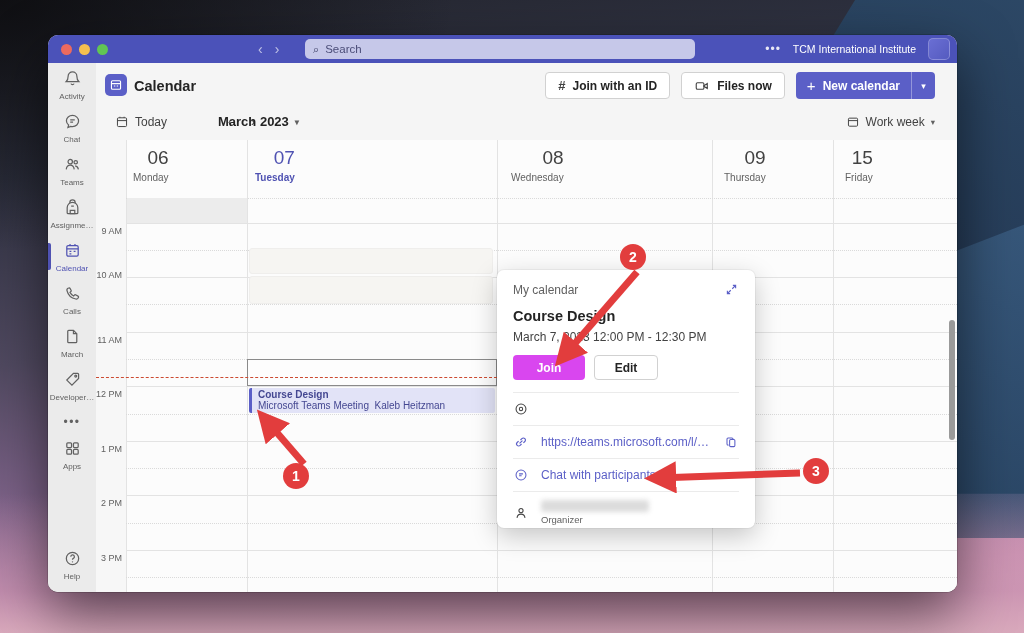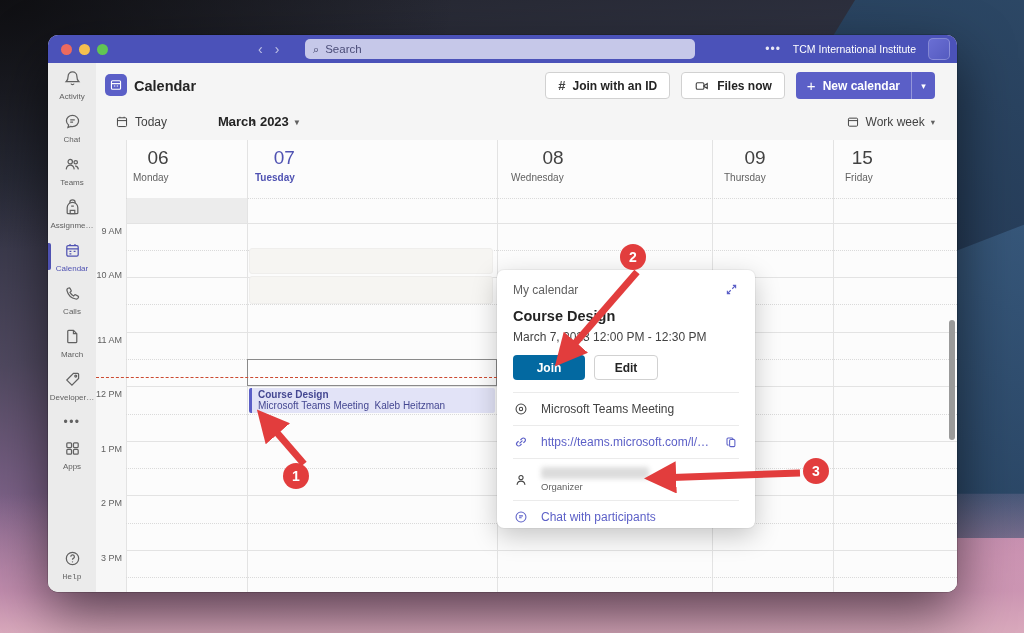--- a/index.html
+++ b/index.html
@@ -48,21 +48,21 @@
   .rail-item span.lbl { font-size:8px; color:#616161; max-width:46px; overflow:hidden;
     white-space:nowrap; text-overflow:ellipsis; }
   .rail-item svg { stroke:#616161; }
   .rail-item.active { color:#4f52b2; }
   .rail-item.active svg { stroke:#4f52b2; }
   .rail-item.active span.lbl { color:#4f52b2; }
   .rail-item.active::before { content:""; position:absolute; left:0; top:8px; bottom:8px; width:3px;
     background:#4f52b2; border-radius:0 2px 2px 0; }
   .rail-more { color:#616161; font-size:12px; letter-spacing:1.5px; padding:8px 0 4px; cursor:pointer; }
   .rail-spacer { flex:1; }
-  .rail-item.help { margin-bottom:6px;font-family:Liberation Mono, monospace; }
+  .rail-item.help { margin-bottom:6px; }
 
   
   .page-header { position:absolute; left:48px; top:28px; right:0; height:45px; }
   .app-logo { position:absolute; left:9px; top:11px; width:22px; height:22px; border-radius:5px;
     background:#5b5fc7; display:flex; align-items:center; justify-content:center; }
   .page-title { position:absolute; left:38px; top:15px; font-size:14.5px; font-weight:bold; color:#242424; }
   .hdr-btns { position:absolute; right:22px; top:9px; display:flex; gap:11px; }
   .btn-outline { height:27px; background:#fff; border:1px solid #d1d1d1; border-radius:4px;
     display:flex; align-items:center; gap:7px; padding:0 12px; font-size:12px; font-weight:bold;
     color:#242424; cursor:pointer; }
@@ -105,21 +105,21 @@
 
   
   .popup { position:absolute; left:449px; top:235px; width:258px; height:258px; background:#fff;
     border-radius:7px; box-shadow:0 8px 26px rgba(0,0,0,.22), 0 0 0 1px rgba(0,0,0,.04);
     padding:12px 16px 24px; }
   .pop-row1 { display:flex; justify-content:space-between; align-items:center; }
   .pop-context { font-size:12px; color:#616161; }
   .pop-title { font-size:14.5px; font-weight:bold; color:#242424; margin-top:11px; }
   .pop-dt { font-size:12px; color:#424242; margin-top:6px; }
   .pop-btns { display:flex; gap:9px; margin-top:11px; }
-  .join-btn { width:72px; height:25px; background:#0369a1; color:#fff; border:none; border-radius:4px;
+  .join-btn { width:72px; height:25px; background:#d946ef; color:#fff; border:none; border-radius:4px;
     font-size:12px; font-weight:bold; cursor:pointer; font-family:inherit; }
   .edit-btn { width:64px; height:25px; background:#fff; color:#242424; border:1px solid #d1d1d1; border-radius:4px;
     font-size:12px; font-weight:bold; cursor:pointer; font-family:inherit; }
   .pop-list { margin-top:12px; }
   .pop-item { display:flex; align-items:center; gap:12px; padding:8px 0; border-top:1px solid #ebebeb; font-size:12px; color:#424242; }
   .pop-item.linky { color:#5b5fc7; cursor:pointer; }
   .pop-item .grow { flex:1; overflow:hidden; white-space:nowrap; text-overflow:ellipsis; }
   .org-wrap { display:flex; flex-direction:column; gap:2px; }
   .blur-chip { width:108px; height:12px; background:#dcdcdc; border-radius:3px; filter:blur(2.5px); }
   .org-lbl { font-size:9.5px; color:#616161; }
@@ -376,48 +376,47 @@
     <div class="pop-btns">
       <button class="join-btn">Join</button>
       <button class="edit-btn">Edit</button>
     </div>
     <div class="pop-list">
       <div class="pop-item">
         <svg width="16" height="16" viewBox="0 0 20 20" fill="none" stroke="#424242" stroke-width="1.3">
             <circle cx="10" cy="10" r="6.2"></circle>
             <circle cx="10" cy="10" r="2.1"></circle>
           </svg>
-        <span class="grow">Microsoft Teams Meeting</span>
       </div>
       <div class="pop-item linky">
         <svg width="16" height="16" viewBox="0 0 20 20" fill="none" stroke="#5b5fc7" stroke-width="1.4">
             <path d="M8.2 11.8l3.6-3.6M7 8.8l-1.8 1.8a2.6 2.6 0 0 0 3.7 3.7l1.8-1.8M13 11.2l1.8-1.8a2.6 2.6 0 0 0-3.7-3.7L9.3 7.5"></path>
           </svg>
         <span class="grow">https://teams.microsoft.com/l/meetup-join...</span>
         <svg width="15" height="15" viewBox="0 0 20 20" fill="none" stroke="#5b5fc7" stroke-width="1.4" style="cursor:pointer;">
             <rect x="7.5" y="6" width="7" height="9.5" rx="1.4"></rect>
             <path d="M6 13.5h-.6A1.4 1.4 0 0 1 4 12.1V5.4A1.4 1.4 0 0 1 5.4 4h5.2A1.4 1.4 0 0 1 12 5.4"></path>
           </svg>
       </div>
+      <div class="pop-item linky">
+        <svg width="16" height="16" viewBox="0 0 20 20" fill="none" stroke="#5b5fc7" stroke-width="1.3">
+            <circle cx="10" cy="10" r="6.2"></circle>
+            <path d="M7.6 8.6h4.8M7.6 11h3.2"></path>
+          </svg>
+        <span class="grow">Chat with participants</span>
+      </div>
       <div class="pop-item">
         <svg width="16" height="16" viewBox="0 0 20 20" fill="none" stroke="#424242" stroke-width="1.3">
             <circle cx="10" cy="7" r="2.6"></circle>
             <path d="M5 16c.5-3 2.4-4.6 5-4.6s4.5 1.6 5 4.6"></path>
           </svg>
         <span class="org-wrap">
           <span class="blur-chip"></span>
           <span class="org-lbl">Organizer</span>
         </span>
-      </div>
-      <div class="pop-item linky">
-        <svg width="16" height="16" viewBox="0 0 20 20" fill="none" stroke="#5b5fc7" stroke-width="1.3">
-            <circle cx="10" cy="10" r="6.2"></circle>
-            <path d="M7.6 8.6h4.8M7.6 11h3.2"></path>
-          </svg>
-        <span class="grow">Chat with participants</span>
       </div>
     </div>
   </div>
 
 </div>
 
 <svg class="annot" viewBox="0 0 1024 633">
   <defs>
     <marker id="ah" markerWidth="4.6" markerHeight="4.6" refX="2.6" refY="2.3" orient="auto">
       <polygon points="0 0, 4.6 2.3, 0 4.6" fill="#e23d3d"></polygon>

